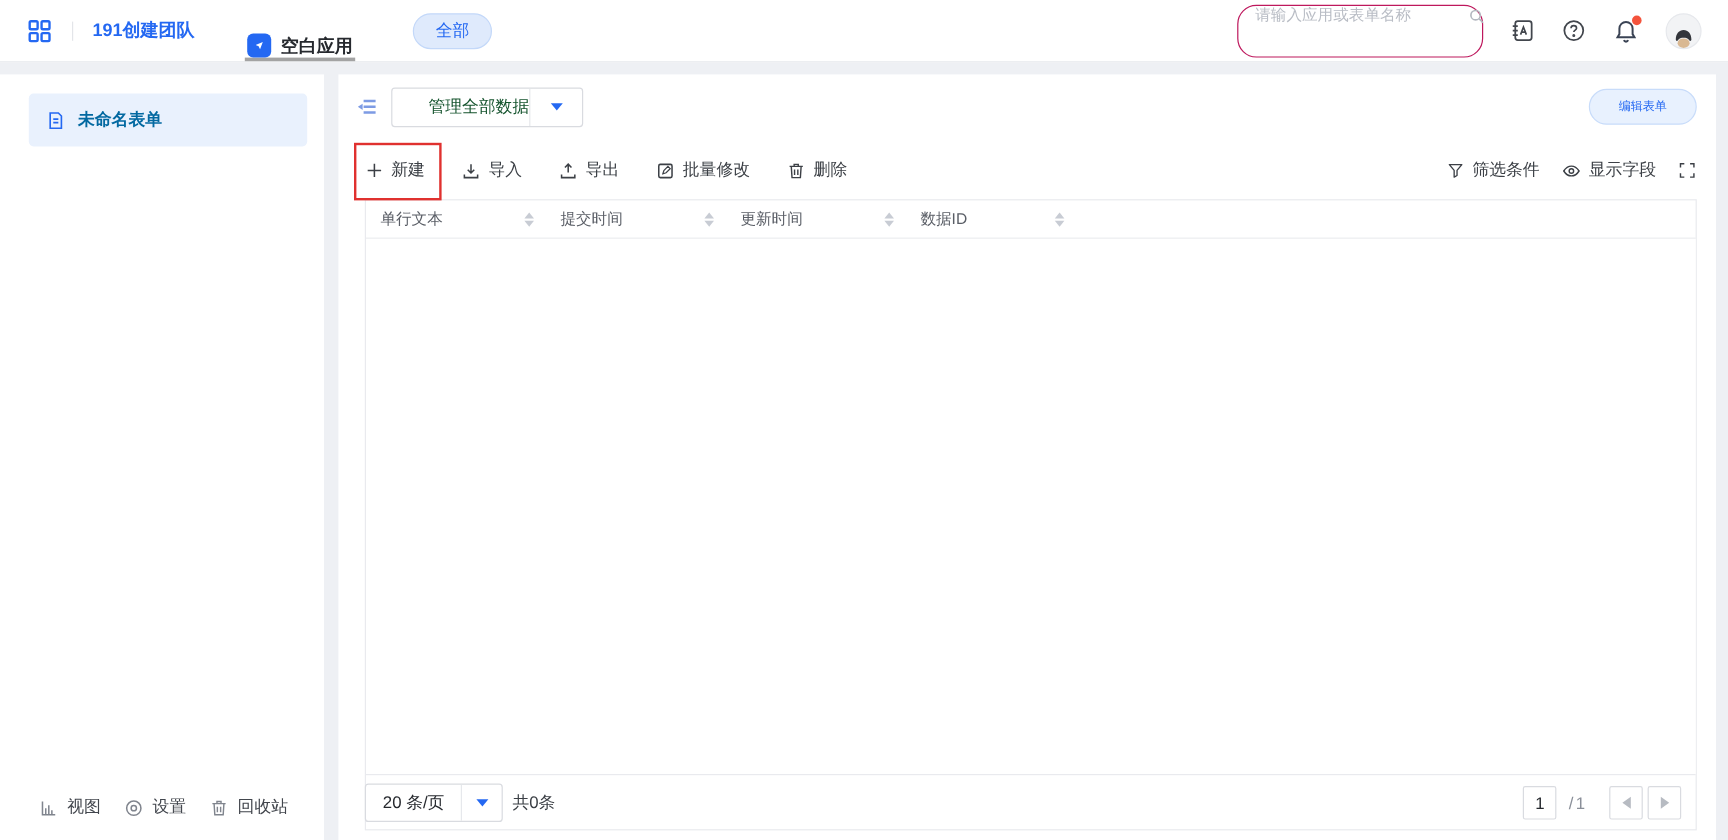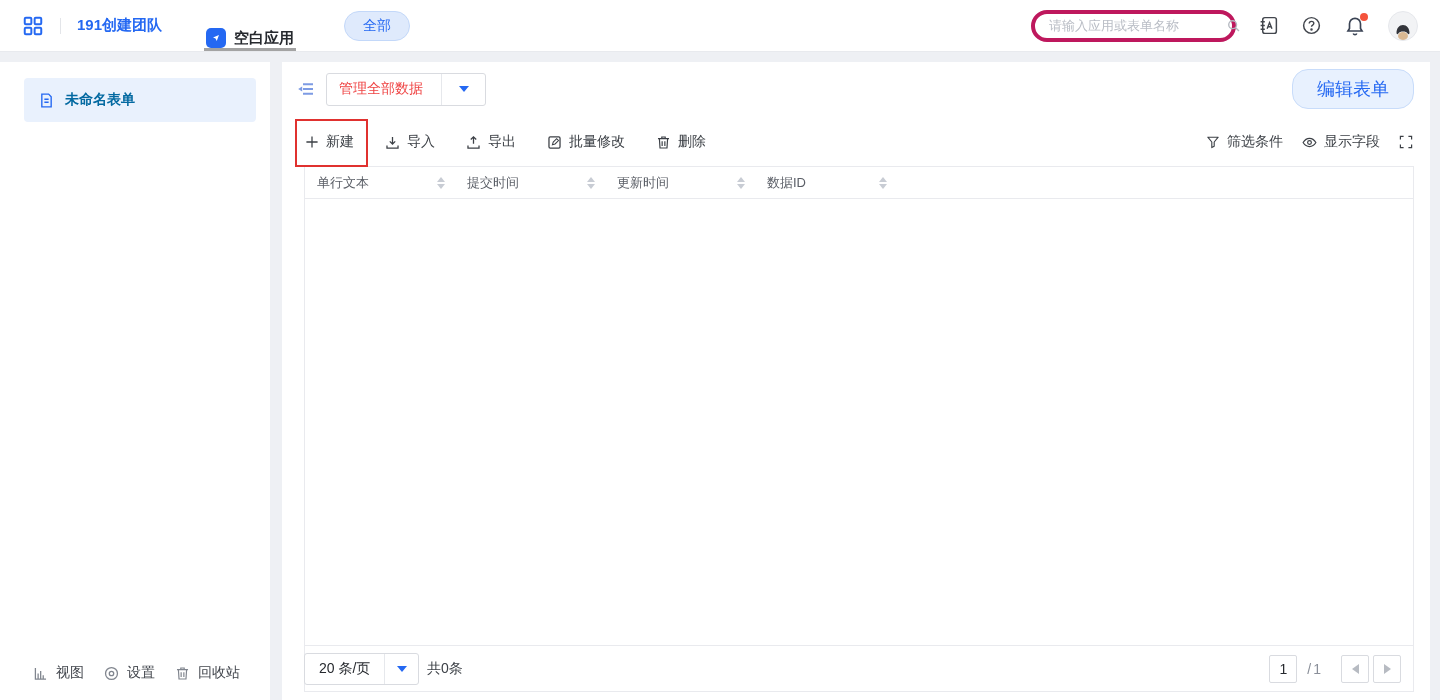--- a/index.html
+++ b/index.html
@@ -14,22 +14,22 @@
   .hdr-divider { width:1px; height:16px; background:#e3e5e9; margin:0 16px; }
   .team-name { color:#2468f2; font-size:15px; font-weight:bold; cursor:pointer; }
   .app-tab { display:flex; align-items:flex-end; gap:8px; height:100%; margin-left:42px;
     border-bottom:3px solid #a3a3a3; padding:0 2px; cursor:pointer; }
   .app-badge { width:20px; height:20px; background:#2468f2; border-radius:5px;
     display:flex; align-items:center; justify-content:center; }
   .app-tab-label { font-size:15px; color:#26292e; font-weight:bold; }
   .all-pill { margin-left:48px; background:#dfeafc; border:1px solid #c3d8f9; color:#2468f2;
     font-size:14px; padding:5px 18px; border-radius:15px; cursor:pointer; }
   .hdr-right { display:flex; align-items:center; gap:22px; }
-  .hdr-search { width:205px; height:32px; border:4px solid #be185d; border-radius:16px;
-    display:flex; align-items:center; padding:0 12px 0 14px; }
+  .hdr-search { width:205px; height:44px; border:1px solid #be185d; border-radius:16px;
+    display:flex; align-items:flex-start; padding:0 12px 0 14px; }
   .hdr-search input { border:none; outline:none; flex:1; font-size:13px; color:#26292e;
     background:transparent; font-family:inherit; }
   .hdr-search input::placeholder { color:#b9bdc5; }
   .icon-btn { background:none; border:none; cursor:pointer; display:flex; align-items:center; position:relative; }
   .avatar { width:30px; height:30px; border-radius:50%; background:#f2f3f5;
     border:1px solid #e6e8ec; display:flex; align-items:flex-end; justify-content:center;
     overflow:hidden; cursor:pointer; }
 
   
   .workspace { display:flex; height:648px; padding-top:10px; }
@@ -53,28 +53,28 @@
   .sb-foot-item { display:flex; align-items:center; gap:7px; font-size:14px;
     color:#42464d; cursor:pointer; background:none; border:none; font-family:inherit; }
 
   
   .main { flex:1; background:#fff; margin:0 10px 0 12px; display:flex;
     flex-direction:column; position:relative; }
   .main-topbar { height:54px; display:flex; align-items:center; padding:0 16px 0 14px; }
   .collapse-btn { background:none; border:none; cursor:pointer; display:flex; margin-right:10px; }
   .view-select { width:160px; height:33px; border:1px solid #d9dbe0; border-radius:3px;
     display:flex; align-items:center; cursor:pointer; background:#fff; }
-  .view-select-label { flex:1; font-size:14px; color:#ef4444; padding-left:12px; text-align:left; }
+  .view-select-label { flex:1; font-size:14px; color:#14532d; padding-left:12px; text-align:right; }
   .view-select-caret { width:44px; height:100%; border-left:1px solid #e6e8ec;
     display:flex; align-items:center; justify-content:center; }
   .caret-down { width:0; height:0; border-left:5px solid transparent;
     border-right:5px solid transparent; border-top:6px solid #2468f2; }
   .topbar-spacer { flex:1; }
   .edit-form-btn { background:#e8f1fe; border:1px solid #c8dcfa; color:#2468f2;
-    font-size:18px; padding:7px 24px; border-radius:16px; cursor:pointer; font-family:inherit; }
+    font-size:10px; padding:7px 24px; border-radius:16px; cursor:pointer; font-family:inherit; }
 
   
   .toolbar { height:48px; margin:2px 16px 0 22px; display:flex; align-items:center; }
   .tb-item { display:flex; align-items:center; gap:6px; font-size:14px; color:#3c4046;
     background:none; border:none; cursor:pointer; font-family:inherit; }
   .tb-left { display:flex; align-items:center; gap:30px; flex:1; }
   .tb-right { display:flex; align-items:center; gap:18px; }
   .new-wrap { position:relative; }
   .annotation-box { position:absolute; left:-9px; top:-14px; right:-14px; bottom:-16px;
     border:2px solid #e0312f; pointer-events:none; z-index:5; }

